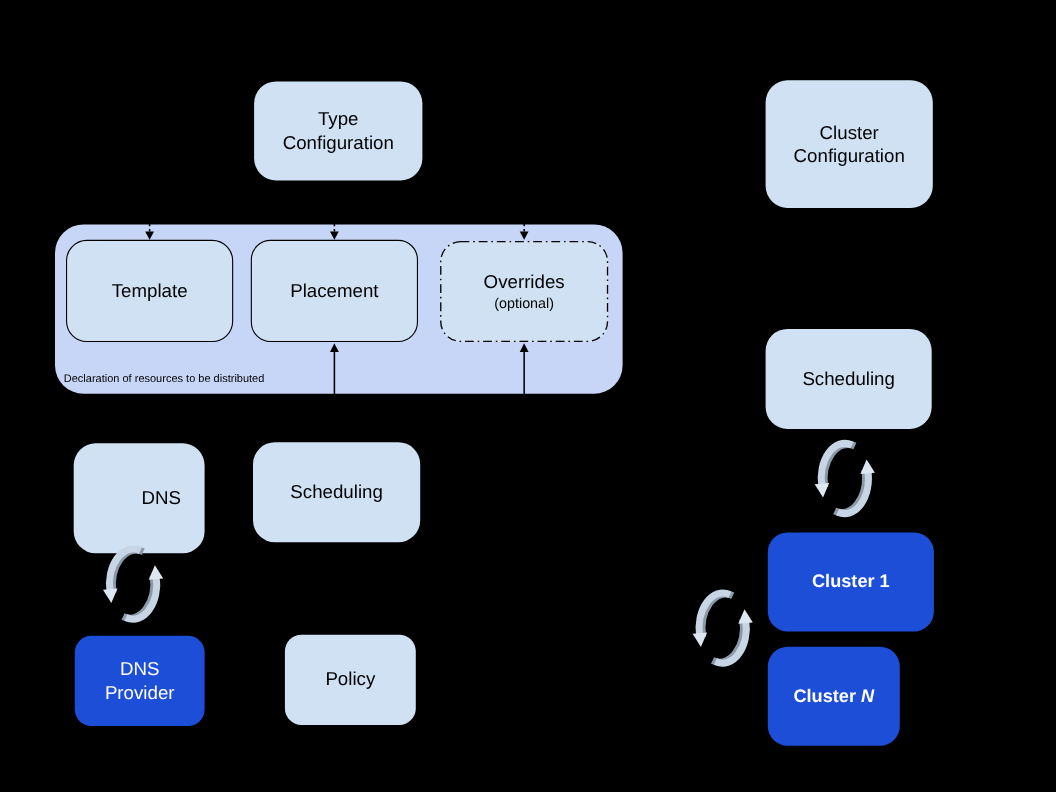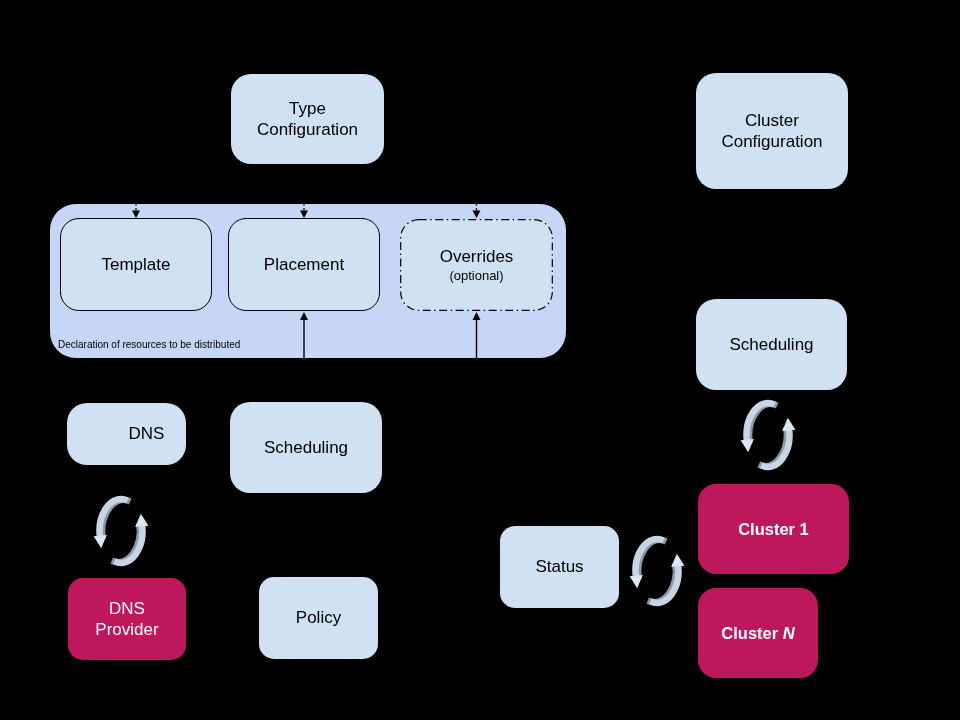--- a/index.html
+++ b/index.html
@@ -3,37 +3,37 @@
 <meta charset="utf-8">
 <style>
   html,body{margin:0;padding:0;background:#000;}
   #canvas{position:relative;width:960px;height:720px;background:#000;overflow:hidden;
           font-family:"Liberation Sans",sans-serif;color:#000;}
   .box{box-sizing:border-box;position:absolute;display:flex;flex-direction:column;
        align-items:center;justify-content:center;text-align:center;
        font-size:17px;line-height:1.25;border-radius:20px;background:#cfe1f3;}
   .lbl{display:block;}
   .sub{display:block;font-size:13px;line-height:1.25;margin-top:1px;}
-  .blue{background:#be185d;color:#fff;}
+  .blue{background:#1d4ed8;color:#fff;}
   .bold{font-weight:bold;font-size:16.5px;}
   .thin-border{border:1.4px solid #000;border-radius:18px;}
 
   #declaration-group{position:absolute;left:50px;top:204px;width:516px;height:154px;
                      background:#c7d5f7;border-radius:26px;}
   #declaration-caption{position:absolute;left:8px;bottom:8px;font-size:10px;
                        white-space:nowrap;color:#000;}
 
   #type-configuration{left:231px;top:74px;width:153px;height:90px;}
   #type-configuration .lbl{max-width:122px;}
   #cluster-configuration{left:696px;top:73px;width:152px;height:116px;}
   #cluster-configuration .lbl{max-width:122px;}
   #template{left:60px;top:218px;width:152px;height:93px;border-radius:19px;}
   #placement{left:228px;top:218px;width:152px;height:93px;}
   #overrides{left:400px;top:219px;width:153px;height:92px;border-radius:18px;}
-  #dns{left:67px;top:403px;width:119px;height:62px;padding-left:40px;}
+  #dns{left:67px;top:403px;width:119px;height:100px;padding-left:40px;}
   #scheduling{left:230px;top:402px;width:152px;height:91px;}
   #dns-provider{left:68px;top:578px;width:118px;height:82px;border-radius:15px;}
   #dns-provider .lbl{max-width:76px;}
   #policy{left:259px;top:577px;width:119px;height:82px;border-radius:15px;}
   #propagation{left:696px;top:299px;width:151px;height:91px;}
   #status{left:500px;top:526px;width:119px;height:82px;border-radius:15px;}
   #cluster-1{left:698px;top:484px;width:151px;height:90px;border-radius:18px;}
   #cluster-n{left:698px;top:588px;width:120px;height:90px;border-radius:18px;}
   .it{font-style:italic;}
 
@@ -82,23 +82,20 @@
   </div>
 
   <div class="box" id="policy">
     <span class="lbl">Policy</span>
   </div>
 
   <div class="box" id="propagation">
     <span class="lbl">Scheduling</span>
   </div>
 
-  <div class="box" id="status">
-    <span class="lbl">Status</span>
-  </div>
 
   <div class="box blue bold" id="cluster-1">
     <span class="lbl">Cluster 1</span>
   </div>
 
   <div class="box blue bold" id="cluster-n">
     <span class="lbl"><span>Cluster </span><span class="it">N</span></span>
   </div>
 
   <svg id="overlay" viewBox="0 0 960 720" xmlns="http://www.w3.org/2000/svg">

